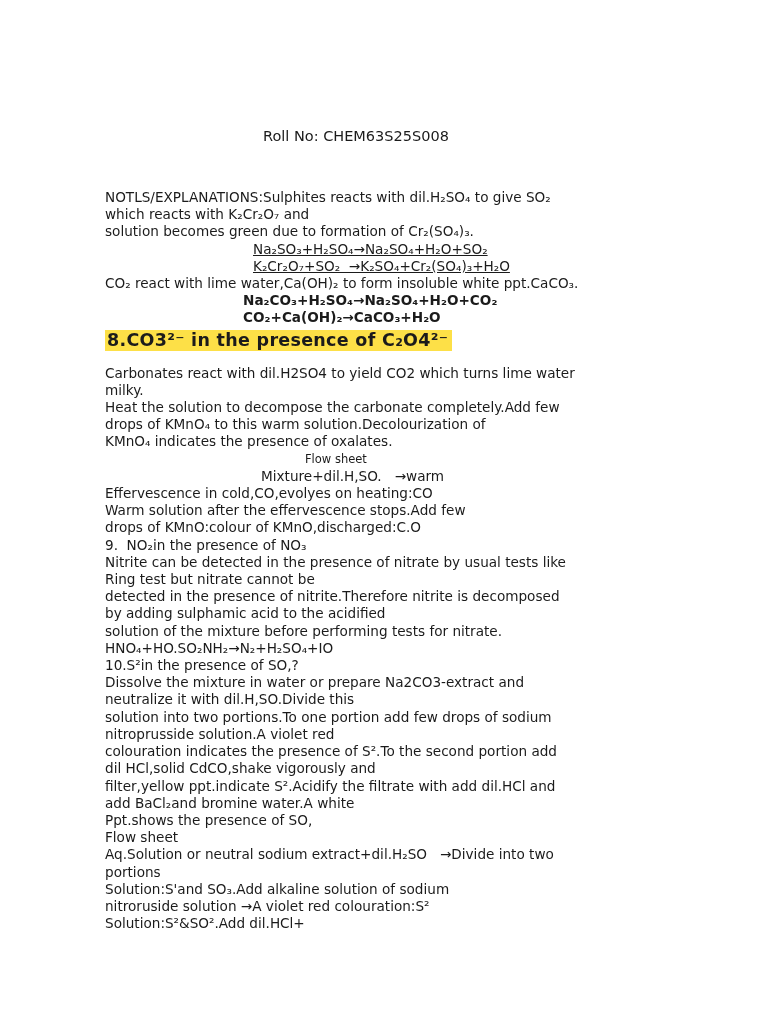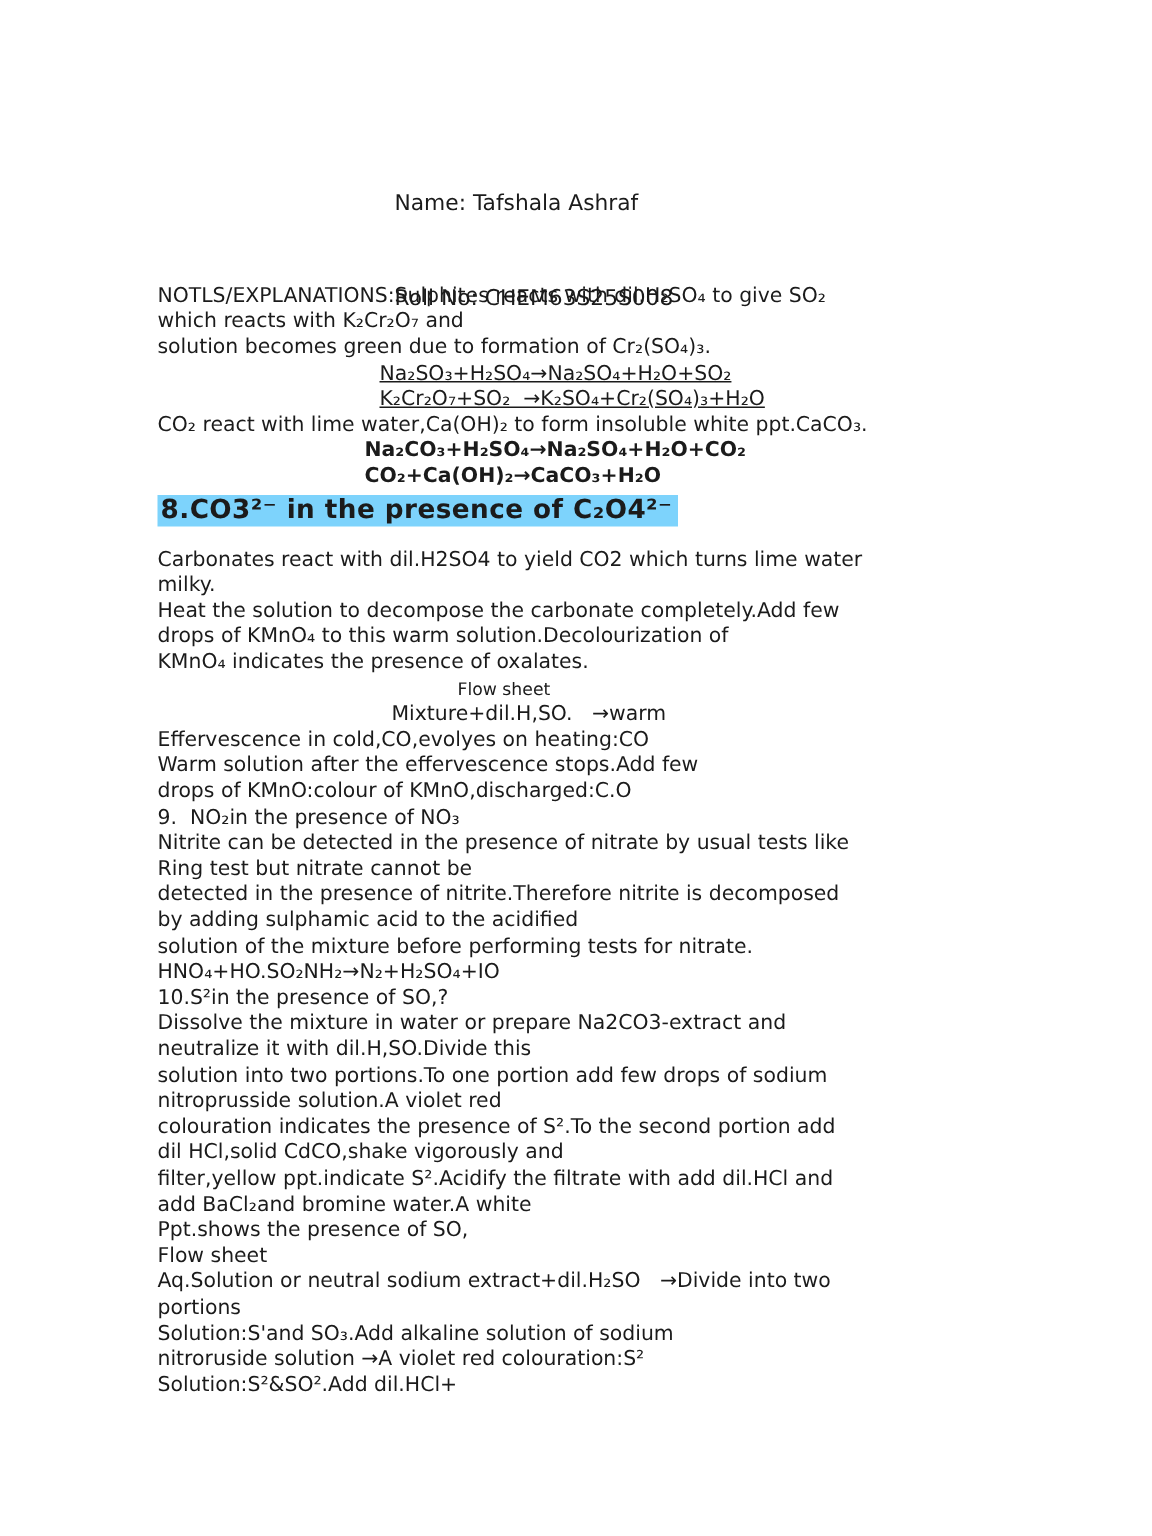--- a/index.html
+++ b/index.html
@@ -39,26 +39,25 @@
   .flow-title { font-size: 11.5px; padding-left: 200px; }
   .flow-line { padding-left: 156px; }
   .heading {
     font-size: 17.5px;
     font-weight: bold;
     line-height: 23px;
     margin: 2px 0 13px 0;
     letter-spacing: 0.3px;
   }
   .heading .hl {
-    background: #7dd3fc;
+    background: #fde047;
     padding: 0 4px 1px 2px;
   }
 </style>
 </head>
 <body>
 
 <div class="page">
   <div class="header">
-    <div>Name: Tafshala Ashraf</div>
     <div>Roll No: CHEM63S25S008</div>
   </div>
   <div class="content" id="content"><div class="line body">NOTLS/EXPLANATIONS:Sulphites reacts with dil.H₂SO₄ to give SO₂</div><div class="line body">which reacts with K₂Cr₂O₇ and</div><div class="line body">solution becomes green due to formation of Cr₂(SO₄)₃.</div><div class="line eq1">Na₂SO₃+H₂SO₄→Na₂SO₄+H₂O+SO₂</div><div class="line eq1">K₂Cr₂O₇+SO₂  →K₂SO₄+Cr₂(SO₄)₃+H₂O</div><div class="line body">CO₂ react with lime water,Ca(OH)₂ to form insoluble white ppt.CaCO₃.</div><div class="line eq2">Na₂CO₃+H₂SO₄→Na₂SO₄+H₂O+CO₂</div><div class="line eq2">CO₂+Ca(OH)₂→CaCO₃+H₂O</div><div class="line heading"><span class="hl">8.CO3²⁻ in the presence of C₂O4²⁻</span></div><div class="line body">Carbonates react with dil.H2SO4 to yield CO2 which turns lime water</div><div class="line body">milky.</div><div class="line body">Heat the solution to decompose the carbonate completely.Add few</div><div class="line body">drops of KMnO₄ to this warm solution.Decolourization of</div><div class="line body">KMnO₄ indicates the presence of oxalates.</div><div class="line flow-title">Flow sheet</div><div class="line flow-line">Mixture+dil.H,SO.   →warm</div><div class="line body">Effervescence in cold,CO,evolyes on heating:CO</div><div class="line body">Warm solution after the effervescence stops.Add few</div><div class="line body">drops of KMnO:colour of KMnO,discharged:C.O</div><div class="line body">9.  NO₂in the presence of NO₃</div><div class="line body">Nitrite can be detected in the presence of nitrate by usual tests like</div><div class="line body">Ring test but nitrate cannot be</div><div class="line body">detected in the presence of nitrite.Therefore nitrite is decomposed</div><div class="line body">by adding sulphamic acid to the acidified</div><div class="line body">solution of the mixture before performing tests for nitrate.</div><div class="line body">HNO₄+HO.SO₂NH₂→N₂+H₂SO₄+IO</div><div class="line body">10.S²in the presence of SO,?</div><div class="line body">Dissolve the mixture in water or prepare Na2CO3-extract and</div><div class="line body">neutralize it with dil.H,SO.Divide this</div><div class="line body">solution into two portions.To one portion add few drops of sodium</div><div class="line body">nitroprusside solution.A violet red</div><div class="line body">colouration indicates the presence of S².To the second portion add</div><div class="line body">dil HCl,solid CdCO,shake vigorously and</div><div class="line body">filter,yellow ppt.indicate S².Acidify the filtrate with add dil.HCl and</div><div class="line body">add BaCl₂and bromine water.A white</div><div class="line body">Ppt.shows the presence of SO,</div><div class="line body">Flow sheet</div><div class="line body">Aq.Solution or neutral sodium extract+dil.H₂SO   →Divide into two</div><div class="line body">portions</div><div class="line body">Solution:S'and SO₃.Add alkaline solution of sodium</div><div class="line body">nitroruside solution →A violet red colouration:S²</div><div class="line body">Solution:S²&amp;SO².Add dil.HCl+</div></div>
 </div>
 
 </body></html>

